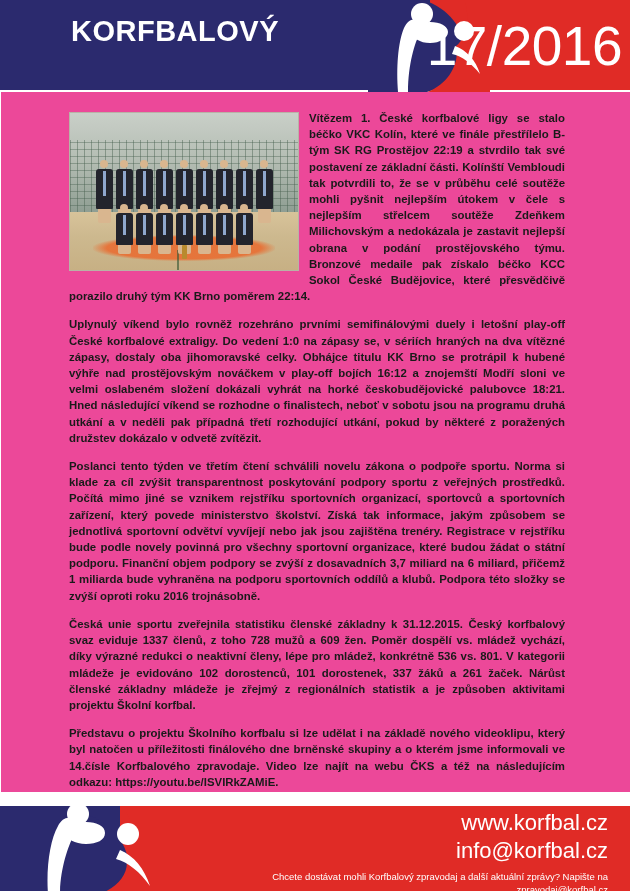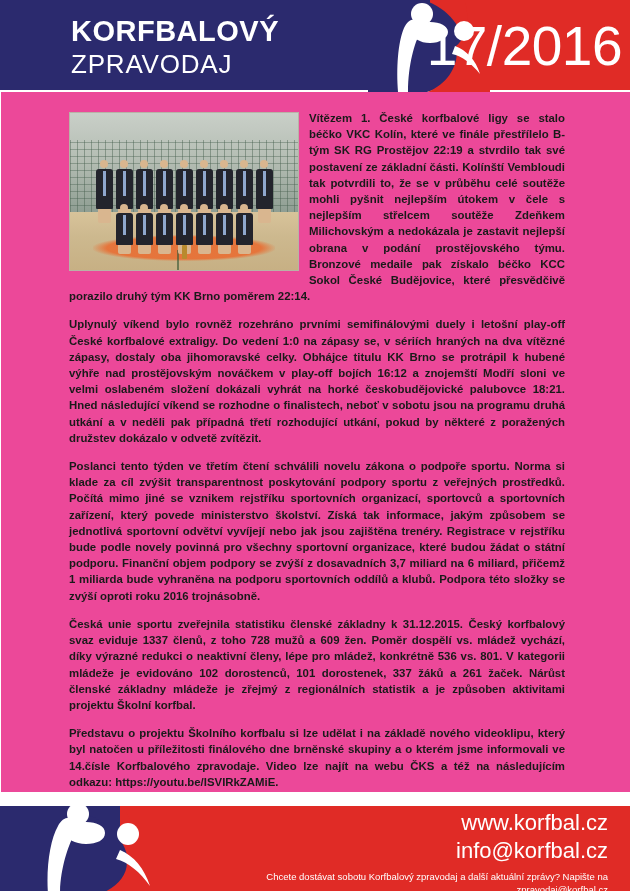--- a/index.html
+++ b/index.html
@@ -264,21 +264,20 @@
     <path d="M38,94 C36,70 38,44 44,30 C47,23 52,20 57,22 C62,24 63,30 60,35 C55,44 48,66 48,94 Z" fill="#ffffff"></path>
     <circle cx="62" cy="16" r="11" fill="#ffffff"></circle>
     <path d="M52,34 C52,28 60,24 70,24 C80,24 88,28 88,34 C88,40 80,45 70,45 C60,45 52,40 52,34 Z
              M58,34 C58,31 63,29 70,29 C77,29 82,31 82,34 C82,37 77,39 70,39 C63,39 58,37 58,34 Z" fill="#ffffff"></path>
     <circle cx="104" cy="33" r="10" fill="#ffffff"></circle>
     <path d="M95,48 C106,52 116,62 120,76 C112,66 102,58 92,56 Z" fill="#ffffff"></path>
   </svg>
 
   <div class="header-title-block">
     <div class="title-main">KORFBALOVÝ</div>
-    <div class="title-sub">ZPRAVODAJ</div>
   </div>
 
   <div class="issue-number">17/2016</div>
   <div class="header-underline"></div>
 </div>
 
 <div class="content">
   <div class="article">
 
     <div class="photo">
@@ -397,16 +396,16 @@
     <circle cx="120" cy="32" r="11" fill="#ffffff"></circle>
     <path d="M112,48 C126,54 136,66 142,84 C132,70 120,60 108,57 Z" fill="#ffffff"></path>
   </svg>
 
   <div class="footer-contact">
     <div class="contact-line">www.korfbal.cz</div>
     <div class="contact-line">info@korfbal.cz</div>
   </div>
 
   <div class="footer-note">
-    <div class="note-line">Chcete dostávat sobotu Korfbalový zpravodaj a další aktuální zprávy? Napište na</div>
+    <div class="note-line">Chcete dostávat mohli Korfbalový zpravodaj a další aktuální zprávy? Napište na</div>
     <div class="note-line">zpravodaj@korfbal.cz</div>
   </div>
 </div>
 
 </body></html>

